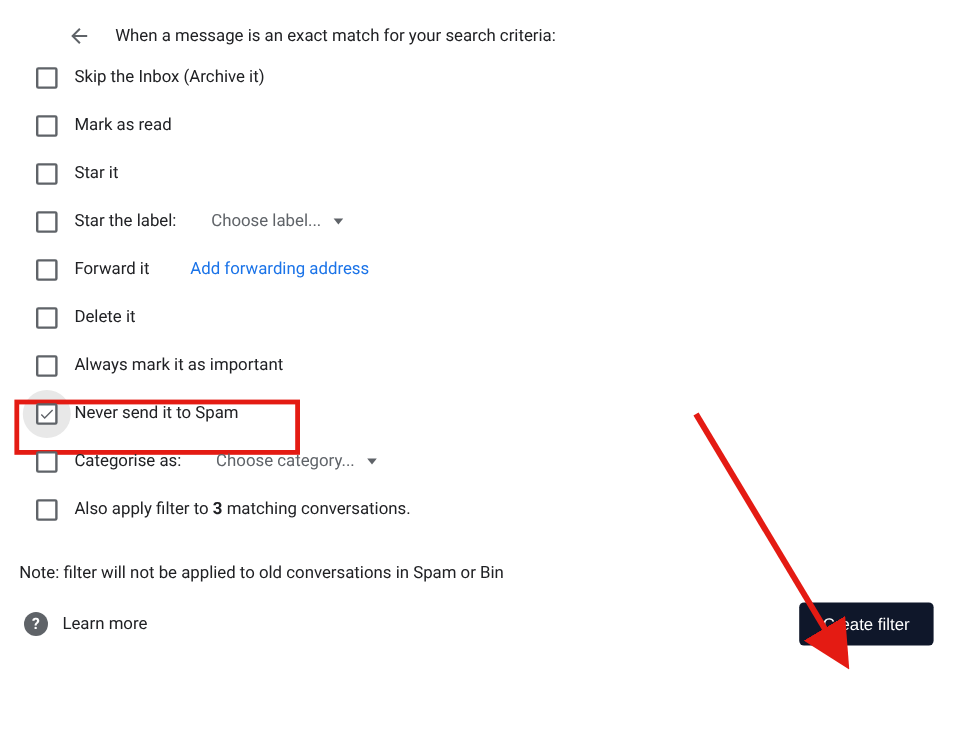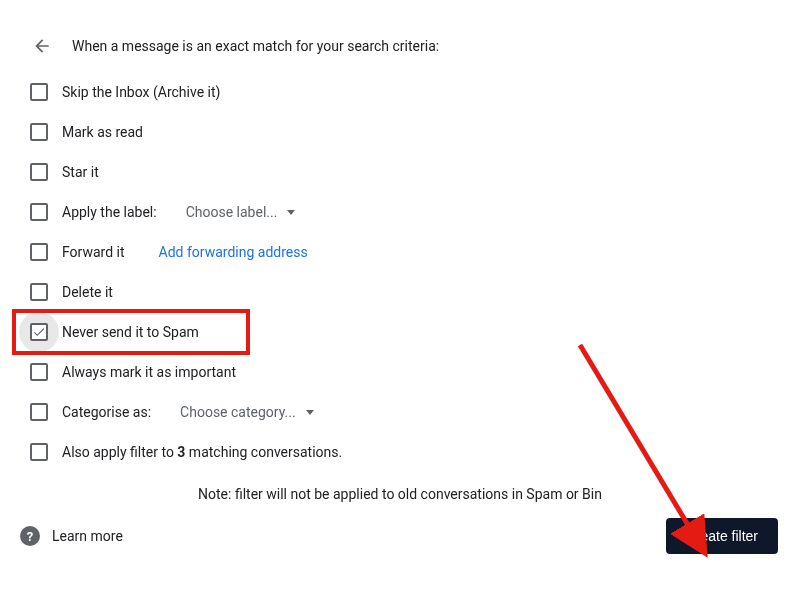--- a/index.html
+++ b/index.html
@@ -11,41 +11,42 @@
       color: #202124;
       background: #fff;
       width: 800px;
       height: 612px;
       position: relative;
     }
     .header {
       display: flex;
       align-items: center;
       gap: 18px;
-      padding: 34px 20px 12px 30px;
+      padding: 18px 20px 12px 30px;
+      margin-left: 24px;
     }
     .back-btn {
       display: inline-flex;
       align-items: center;
       justify-content: center;
       width: 24px;
       height: 24px;
       cursor: pointer;
       color: #5f6368;
     }
     .header-text {
       font-size: 14px;
       color: #202124;
     }
     .options {
       padding: 2px 0 4px 24px;
     }
     .option-row {
       display: flex;
-      align-items: center;
+      align-items: flex-start;
       height: 40px;
       gap: 14px;
       padding-left: 6px;
       position: relative;
     }
     .checkbox {
       width: 18px;
       height: 18px;
       border: 2px solid #5f6368;
       border-radius: 2px;
@@ -102,21 +103,20 @@
     .link {
       color: #1a73e8;
       cursor: pointer;
       margin-left: 20px;
     }
     .bold { font-weight: 700; }
     .footer-note {
       padding: 10px 16px 10px 16px;
       color: #202124;
       font-size: 14px;
-      text-align: center;
     }
     .footer-bar {
       display: flex;
       align-items: center;
       justify-content: space-between;
       padding: 6px 22px 10px 20px;
     }
     .learn {
       display: inline-flex;
       align-items: center;
@@ -177,51 +177,51 @@
     <span class="label">Mark as read</span>
   </div>
 
   <div class="option-row">
     <span class="checkbox"></span>
     <span class="label">Star it</span>
   </div>
 
   <div class="option-row">
     <span class="checkbox"></span>
-    <span class="label">Apply the label:</span>
+    <span class="label">Star the label:</span>
     <span class="select-label">
       <span>Choose label...</span>
       <span class="caret"></span>
     </span>
   </div>
 
   <div class="option-row">
     <span class="checkbox"></span>
     <span class="label">Forward it</span>
     <span class="link">Add forwarding address</span>
   </div>
 
   <div class="option-row">
     <span class="checkbox"></span>
     <span class="label">Delete it</span>
+  </div>
+
+  <div class="option-row">
+    <span class="checkbox"></span>
+    <span class="label">Always mark it as important</span>
   </div>
 
   <div class="option-row">
     <span class="highlight-row"></span>
     <span class="checkbox checked-bg">
       <svg width="14" height="14" viewBox="0 0 24 24">
           <path fill="#5f6368" d="M9 16.17 4.83 12l-1.42 1.41L9 19 21 7l-1.41-1.41z"></path>
         </svg>
     </span>
     <span class="label">Never send it to Spam</span>
-  </div>
-
-  <div class="option-row">
-    <span class="checkbox"></span>
-    <span class="label">Always mark it as important</span>
   </div>
 
 
   <div class="option-row">
     <span class="checkbox"></span>
     <span class="label">Categorise as:</span>
     <span class="select-label">
       <span>Choose category...</span>
       <span class="caret"></span>
     </span>

